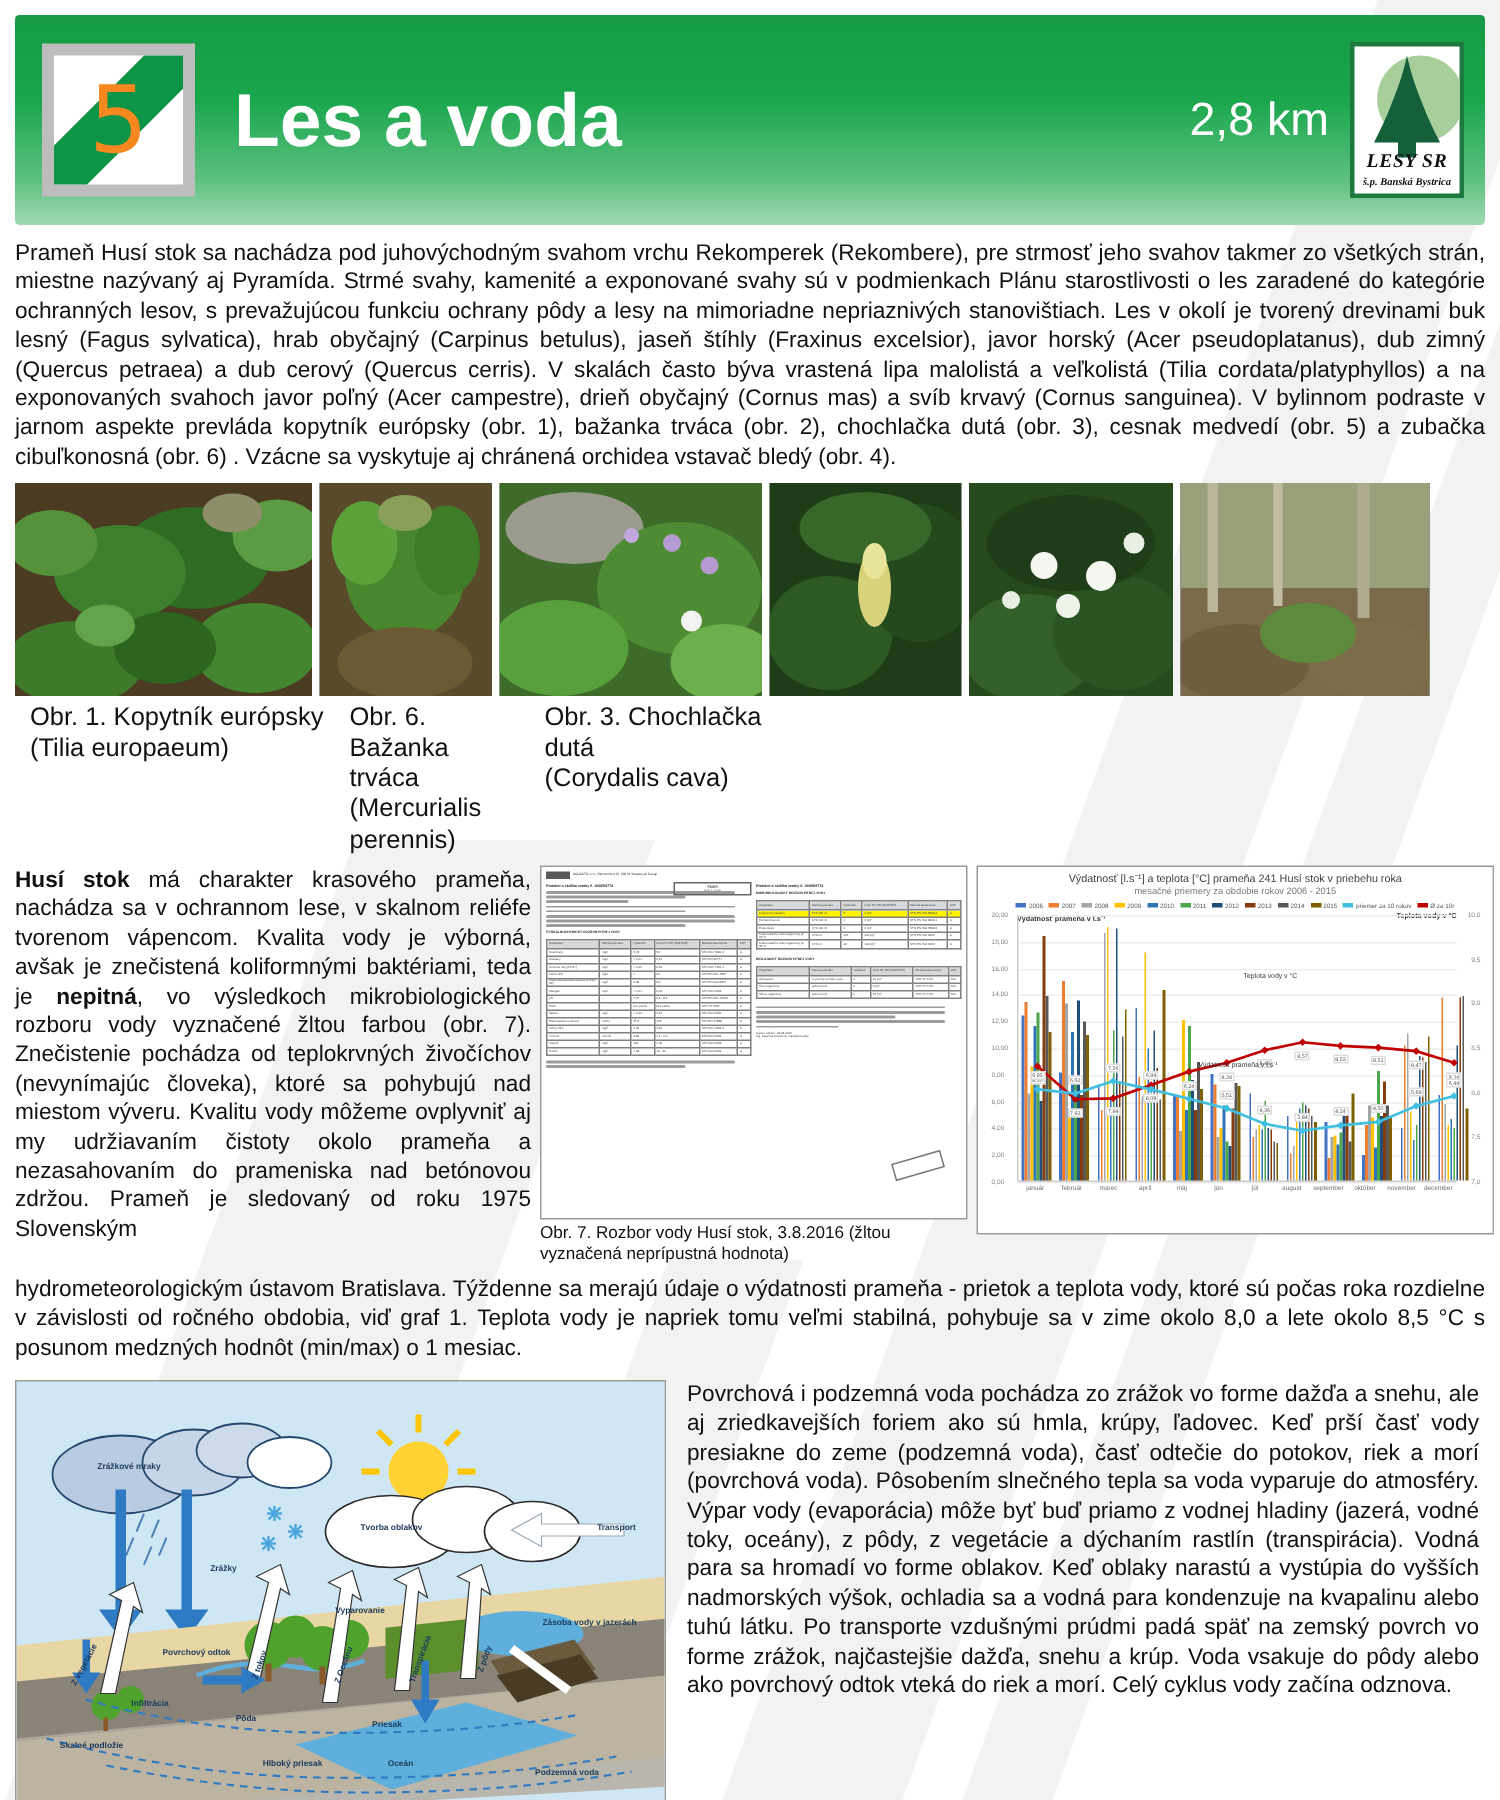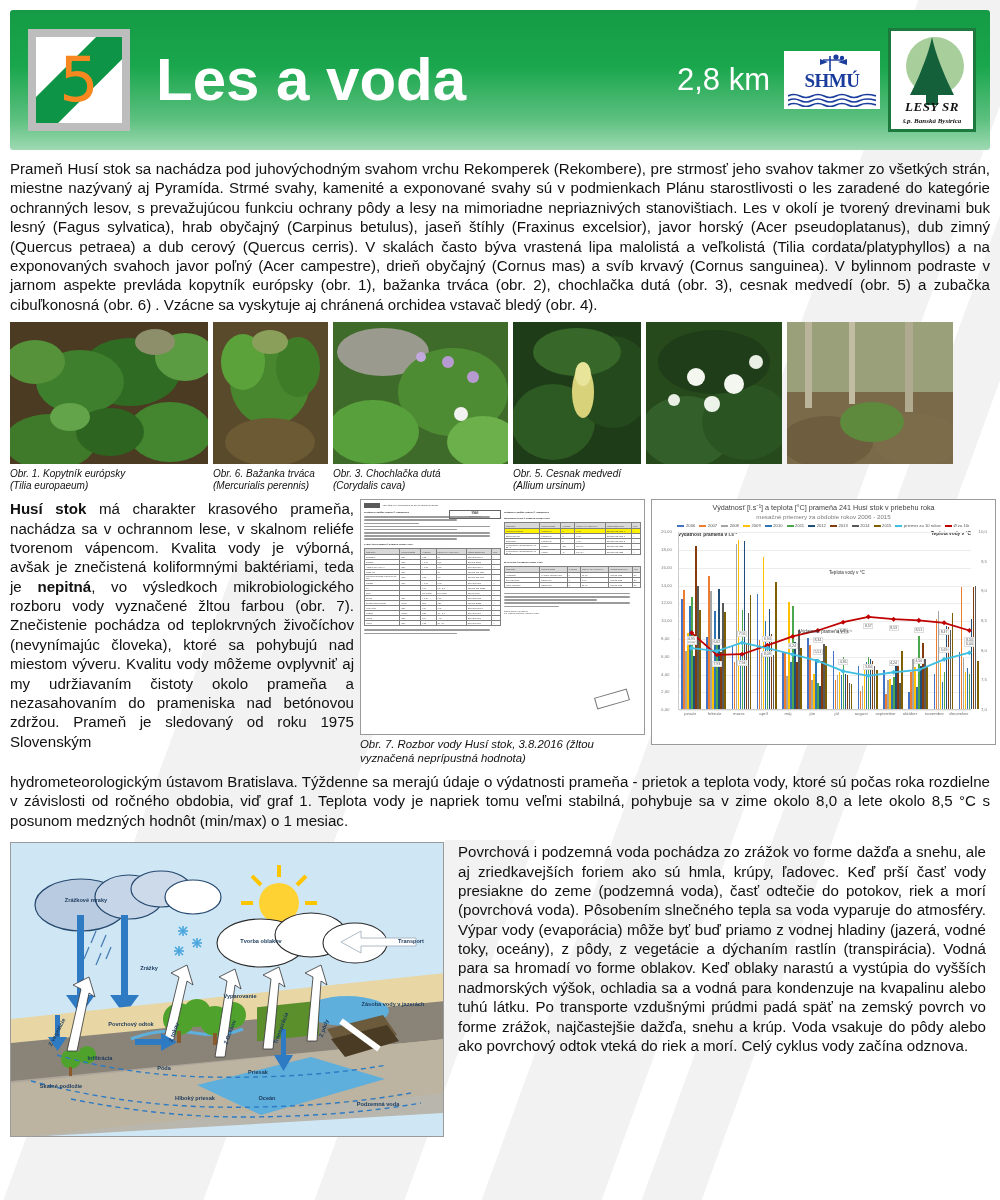--- a/index.html
+++ b/index.html
@@ -38,41 +38,41 @@
     position: absolute; width: 170%; height: 34px; background: #0E9447;
     top: 28px; left: -34px; transform: rotate(-45deg); transform-origin: center;
   }
   .trail-badge .num {
     position: absolute; inset: 0; display: flex; align-items: center; justify-content: center;
     font-size: 62px; color: #F6881F; font-weight: 400; line-height: 1;
     font-family: "DejaVu Sans", sans-serif;
   }
   .title-wrap { margin-left: 26px; flex: 1 1 auto; }
   .title-main {
-    font-size: 60px; font-weight: bold; color: #ffffff; line-height: 1.0;
+    font-size: 50px; font-weight: bold; color: #ffffff; line-height: 1.0;
     letter-spacing: 0px;
   }
   .title-sub {
     font-size: 37px; color: #ffffff; line-height: 1.15; margin-top: 2px; font-weight: 400;
   }
   .dist { color:#ffffff; font-size: 31px; margin-right: 14px; white-space: nowrap; }
 
   .logo-shmu {
     width: 96px; height: 58px; background: #ffffff; position: relative;
     flex: 0 0 auto; margin-right: 8px; overflow: hidden;
   }
   .logo-shmu .txt {
     position:absolute; left:0; right:0; top: 19px; text-align:center;
     font-family:"Liberation Serif", serif; font-weight: bold; font-size: 19px;
     color:#1A3C9C; letter-spacing: -0.5px;
   }
   .logo-shmu .vane { position:absolute; top:3px; left:50%; margin-left:-16px; }
   .logo-shmu .waves { position:absolute; bottom:2px; left:4px; right:4px; height:14px; }
   .logo-lesy {
-    width: 88px; height: 104px; background: #ffffff; border: 3px solid #1d7a3e;
+    width: 76px; height: 104px; background: #ffffff; border: 3px solid #1d7a3e;
     position: relative; flex: 0 0 auto; overflow:hidden;
   }
   .logo-lesy .disc {
     position:absolute; width:58px; height:58px; border-radius:50%;
     background:#a8cf9b; left:15px; top:6px;
   }
   .logo-lesy .tree { position:absolute; left:50%; margin-left:-27px; top:4px; }
   .logo-lesy .l1 {
     position:absolute; bottom:14px; left:0; right:0; text-align:center;
     font-family:"Liberation Serif", serif; font-style:italic; font-weight:bold;
@@ -90,33 +90,33 @@
     font-size: 15.1px; line-height: 1.285; text-align: justify; color: #111;
   }
 
   
   .photos { display: flex; gap: 5px; margin-top: 8px; height: 142px; }
   .photo { position: relative; overflow: hidden; background:#2c4a22; }
   .ph-leaves { position:absolute; inset:0; }
 
   .caps { display: flex; gap: 5px; margin-top: 4px; }
   .cap {
-    font-size: 10px; font-style: italic; line-height: 1.2; color:#111;
+    font-size: 17px; line-height: 1.2; color:#111;margin-left:10px;
   }
 
   
   .mid { display: flex; gap: 6px; margin-top: 7px; }
   .mid-text {
     width: 344px; flex: 0 0 344px;
     font-size: 15.1px; line-height: 1.285; text-align: justify; color:#111;
   }
   .doc-col { width: 285px; flex: 0 0 285px; }
   .graph-col { width: 345px; flex: 0 0 345px; }
   .figbox { border: 1px solid #9a9a9a; background:#fff; overflow:hidden; }
-  .figcap { font-size: 11.4px; font-style: italic; line-height: 1.22; margin-top: 3px; color:#111; }
+  .figcap { font-size: 11.4px; line-height: 1.22; margin-top: 3px; color:#111; }
 
   
   .lab { display:flex; height: 100%; font-size: 1.7px; padding: 3px; gap: 3px; }
   .lab-page { flex:1; position:relative; }
   .lab-line { height:1.6px; background:#9b9b9b; margin-bottom:1.6px; border-radius:1px; }
   .lab-line.s { width:40%; } .lab-line.m { width:68%; } .lab-line.l { width:92%; }
   .lab-hdr { display:flex; align-items:center; gap:2px; margin-bottom:3px; }
   .lab-logo { width:16px; height:5px; background:#5a5a5a; }
   .lab-tbl { width:100%; border-collapse:collapse; margin-top:3px; }
   .lab-tbl td {
@@ -183,36 +183,20 @@
       <div class="inner">
         <div class="stripe"></div>
         <div class="num">5</div>
       </div>
     </div>
     <div class="title-wrap">
       <div class="title-main">Les a voda</div>
     </div>
     <div class="dist">2,8 km</div>
 
-    <div class="logo-shmu">
-      <svg class="vane" width="34" height="18" viewBox="0 0 34 18">
-        <line x1="14" y1="2" x2="14" y2="17" stroke="#1A3C9C" stroke-width="1.6"></line>
-        <line x1="7" y1="6" x2="26" y2="6" stroke="#1A3C9C" stroke-width="1.4"></line>
-        <circle cx="20" cy="3" r="2.6" fill="#1A3C9C"></circle>
-        <circle cx="26" cy="4" r="2.2" fill="#1A3C9C"></circle>
-        <polygon points="22,8 31,5 31,11" fill="#1A3C9C"></polygon>
-        <polygon points="12,8 4,5 4,11" fill="#1A3C9C"></polygon>
-      </svg>
-      <div class="txt">SHMÚ</div>
-      <svg class="waves" viewBox="0 0 88 14" preserveAspectRatio="none">
-        <path d="M0,3 q6,-3 12,0 t12,0 t12,0 t12,0 t12,0 t12,0 t16,0" fill="none" stroke="#1A3C9C" stroke-width="1.7"></path>
-        <path d="M0,7.5 q6,-3 12,0 t12,0 t12,0 t12,0 t12,0 t12,0 t16,0" fill="none" stroke="#1A3C9C" stroke-width="1.7"></path>
-        <path d="M0,12 q6,-3 12,0 t12,0 t12,0 t12,0 t12,0 t12,0 t16,0" fill="none" stroke="#1A3C9C" stroke-width="1.7"></path>
-      </svg>
-    </div>
 
     <div class="logo-lesy">
       <div class="disc"></div>
       <svg class="tree" width="54" height="74" viewBox="0 0 54 74">
         <path d="M27,2 C30,16 34,26 38,36 C41,44 45,52 49,60 L33,60 L33,70 L21,70 L21,60 L5,60 C9,52 13,44 16,36 C20,26 24,16 27,2 Z" fill="#14603a"></path>
       </svg>
       <div class="l1">LESY SR</div>
       <div class="l2">š.p. Banská Bystrica</div>
     </div>
   </div>
@@ -299,24 +283,20 @@
       <div>Obr. 1. Kopytník európsky</div>
       <div>(Tilia europaeum)</div>
     </div>
     <div class="cap" style="width:115px">
       <div>Obr. 6. Bažanka trváca</div>
       <div>(Mercurialis perennis)</div>
     </div>
     <div class="cap" style="width:175px">
       <div>Obr. 3. Chochlačka dutá</div>
       <div>(Corydalis cava)</div>
-    </div>
-    <div class="cap" style="width:136px">
-      <div>Obr. 5. Cesnak medvedí</div>
-      <div>(Allium ursinum)</div>
     </div>
   </div>
 
   <div class="mid">
 
     <div class="mid-text">
       <b>Husí stok</b><span> má charakter krasového prameňa, nachádza sa v ochrannom lese, v skalnom reliéfe  tvorenom vápencom. Kvalita vody je výborná, avšak je znečistená koliformnými baktériami, teda je </span><b>nepitná</b><span>, vo výsledkoch mikrobiologického rozboru vody vyznačené žltou farbou (obr. 7). Znečistenie pochádza od teplokrvných živočíchov (nevynímajúc človeka), ktoré sa pohybujú nad miestom výveru. Kvalitu vody môžeme ovplyvniť aj my udržiavaním čistoty okolo prameňa a nezasahovaním do prameniska nad betónovou zdržou. Prameň je sledovaný od roku 1975 Slovenským</span>
     </div>
 
     <div class="doc-col">

